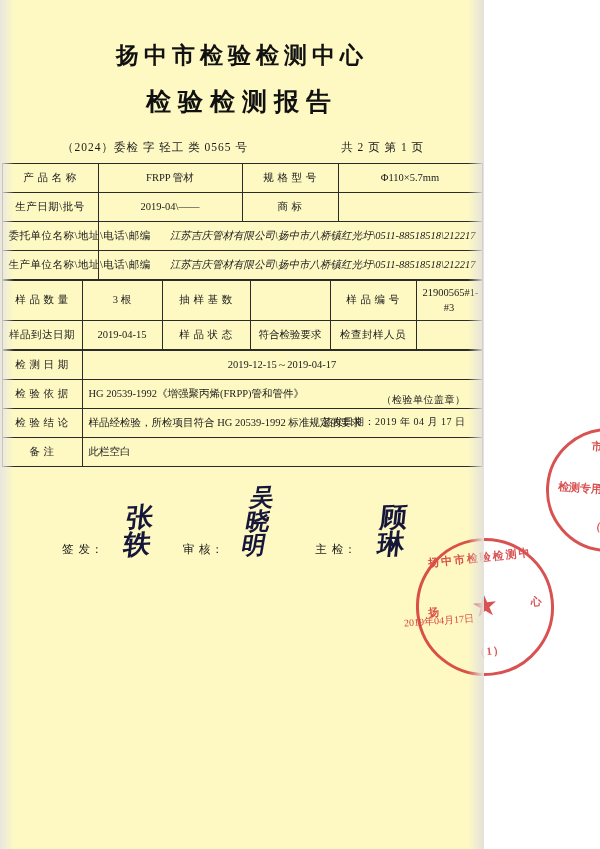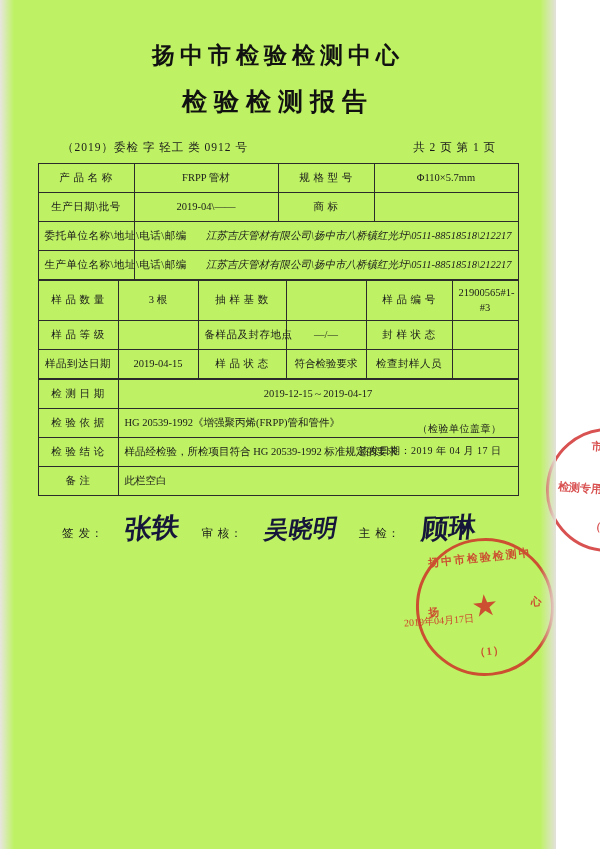--- a/index.html
+++ b/index.html
@@ -10,23 +10,23 @@
     width: 600px;
     height: 849px;
     background: #ffffff;
     font-family: "Liberation Serif", "DejaVu Serif", serif;
     color: #1a1a1a;
     position: relative;
     overflow: hidden;
   }
   .page {
     position: relative;
-    width: 556px;
+    width: 484px;
     height: 849px;
-    background: #bef264;
+    background: #fef9c3;
   }
   
   .page:before {
     content: "";
     position: absolute;
     left: 0; top: 0; bottom: 0;
     width: 14px;
     background: linear-gradient(to right, #e8e6e0, rgba(255,255,255,0));
     pointer-events: none;
   }
@@ -228,21 +228,21 @@
 </style>
 </head>
 <body>
 
 <div class="page">
 
   <div class="title-main">扬中市检验检测中心</div>
   <div class="title-sub">检验检测报告</div>
 
   <div class="meta-row">
-    <span>（2019）委检 字 轻工 类 0912 号</span>
+    <span>（2024）委检 字 轻工 类 0565 号</span>
     <span>共 2 页 第 1 页</span>
   </div>
 
   <table class="report">
     <colgroup>
       <col style="width:96px">
       <col style="width:144px">
       <col style="width:96px">
       <col style="width:144px">
     </colgroup>
@@ -282,28 +282,20 @@
     <tbody>
       <tr>
         <td class="lbl">样 品 数 量</td>
         <td class="val">3 根</td>
         <td class="lbl">抽 样 基 数</td>
         <td class="val"></td>
         <td class="lbl">样 品 编 号</td>
         <td class="val">21900565#1-#3</td>
       </tr>
       <tr>
-        <td class="lbl">样 品 等 级</td>
-        <td class="val"></td>
-        <td class="lbl">备样品及封存地点</td>
-        <td class="val">—/—</td>
-        <td class="lbl">封 样 状 态</td>
-        <td class="val"></td>
-      </tr>
-      <tr>
         <td class="lbl">样品到达日期</td>
         <td class="val">2019-04-15</td>
         <td class="lbl">样 品 状 态</td>
         <td class="val">符合检验要求</td>
         <td class="lbl">检查封样人员</td>
         <td class="val"></td>
       </tr>
     </tbody>
   </table>
 

